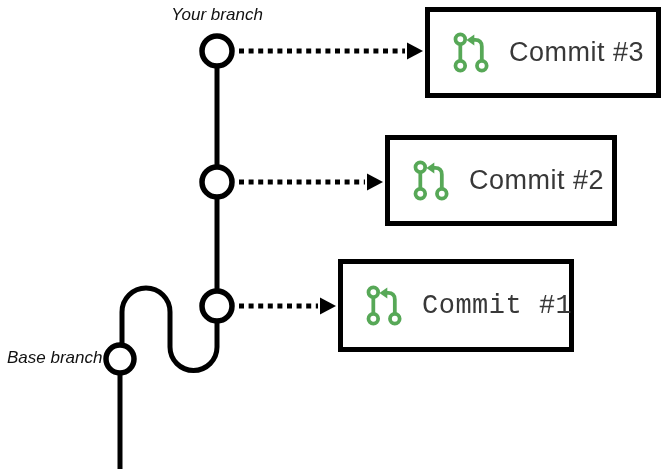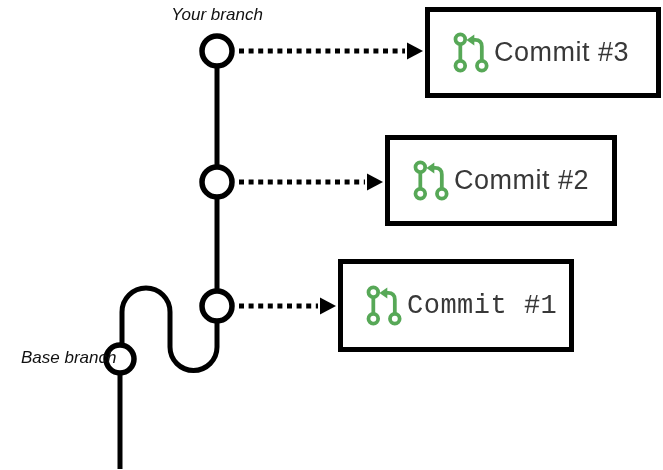--- a/index.html
+++ b/index.html
@@ -43,31 +43,31 @@
   }
   
   .branch-label {
     position: absolute;
     font-style: italic;
     font-size: 17px;
     color: var(--label-text, #111);
     white-space: nowrap;
   }
   #your-branch-label { left: 171px; top: 5px; width: 92px; text-align: center; }
-  #base-branch-label { left: 21px;  top: 348px; }
+  #base-branch-label { left: 7px;  top: 348px; }
   
   .commit-box {
     position: absolute;
     box-sizing: border-box;
     border: 5px solid var(--box-border, #000);
     background: #ffffff;
     display: flex;
     align-items: center;
     padding-left: 21px;
-    gap: 0;
+    gap: 15px;
   }
   #commit-box-3 { left: 425px; top: 7px;   width: 236px; height: 91px; }
   #commit-box-2 { left: 385px; top: 135px; width: 232px; height: 91px; }
   #commit-box-1 { left: 338px; top: 259px; width: 236px; height: 93px; font-family: Liberation Mono, monospace; }
   .commit-icon {
     color: var(--icon-green, #57a857);
     flex: 0 0 auto;
     display: block;
   }
   .commit-label {

